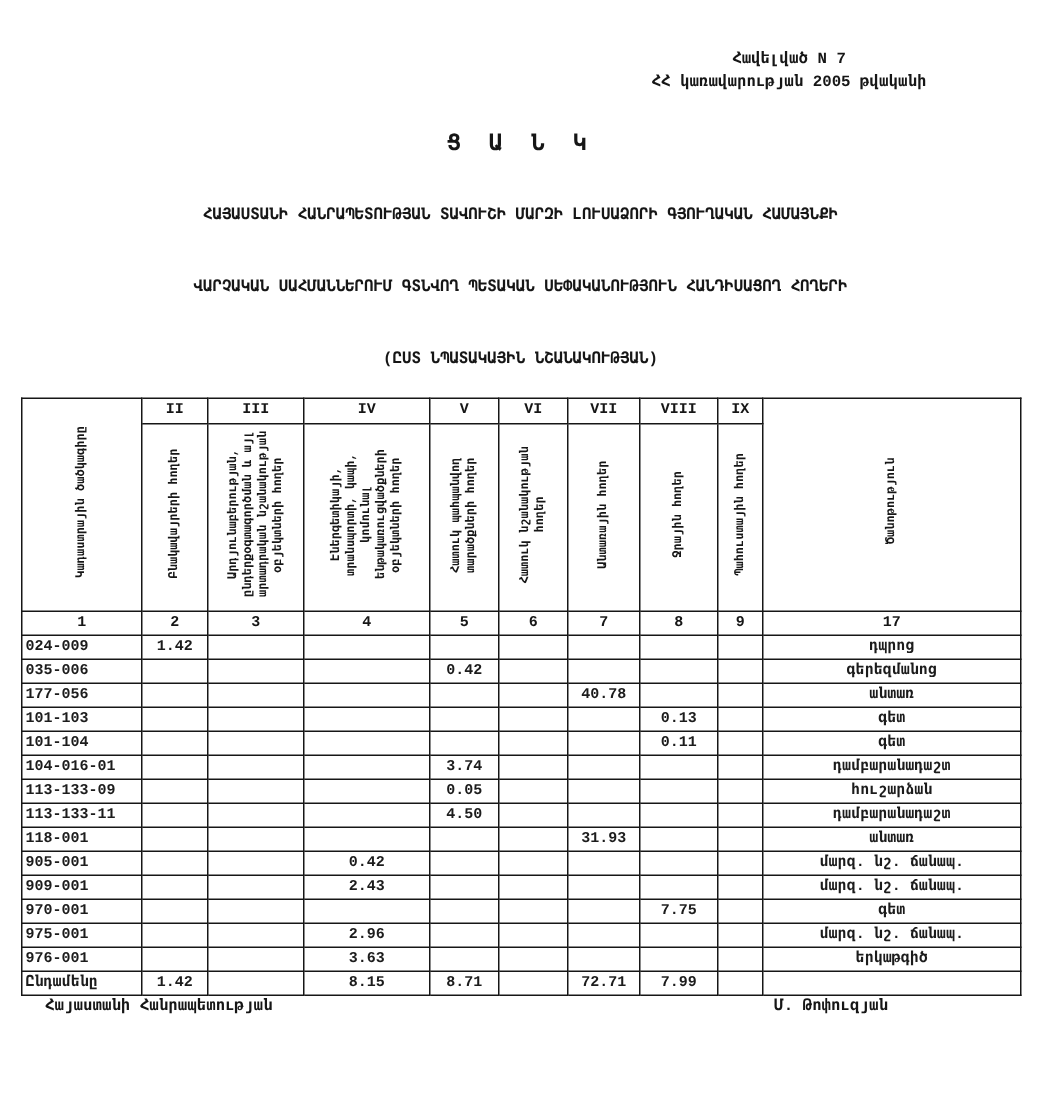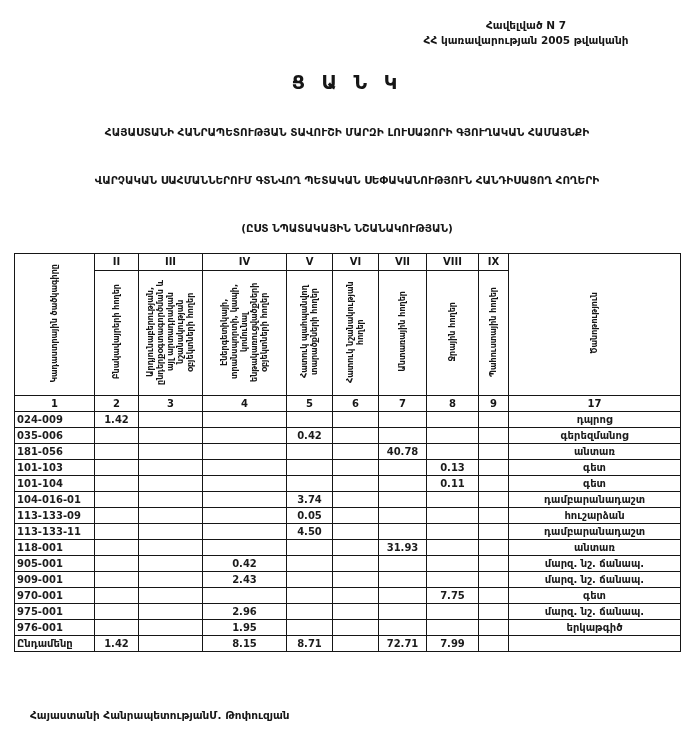--- a/index.html
+++ b/index.html
@@ -12,42 +12,43 @@
     height: 742px;
     font-family: "DejaVu Sans", "Liberation Sans", sans-serif;
     color: #161616;
     position: relative;
     overflow: hidden;
   }
   .page {
     box-sizing: border-box;
     width: 694px;
     height: 742px;
-    padding: 18px 14px 0 14px;
+    padding: 33px 14px 0 14px;
     position: relative;
+    font-family: Liberation Mono, monospace;
   }
 
   
   .doc-header {
     width: 280px;
     margin-left: auto;
     margin-right: 14px;
     text-align: center;
     font-size: 10.5px;
     font-weight: bold;
     line-height: 1.4;
   }
 
   
   .doc-title {
     text-align: center;
     margin-top: 24px;
   }
   .title-main {
-    font-size: 19px;
+    font-size: 15px;
     font-weight: bold;
     letter-spacing: 5px;
     margin-bottom: 12px;
   }
   .title-line {
     font-size: 10.5px;
     font-weight: bold;
     line-height: 1.5;
     margin-top: 32px;
   }
@@ -101,23 +102,22 @@
   }
   tbody.data tr { height: 16px; }
   tbody.data td { font-weight: bold; color: #1c1c1c; }
   td.col-code { text-align: left; padding-left: 4px; }
   td.col-num  { text-align: center; }
   td.col-note { text-align: center; padding-left: 4px; }
 
   
   .doc-footer {
     display: flex;
-    justify-content: flex-start;
+    justify-content: space-between;
     align-items: flex-end;
-    margin-top: 56px;
     padding: 0 88px 0 16px;
     font-size: 10.5px;
     font-weight: bold;
     line-height: 1.45;
   }
 </style>
 </head>
 <body>
 
 <div class="page">
@@ -222,21 +222,21 @@
           <td class="col-num"></td>
           <td class="col-num"></td>
           <td class="col-num">0.42</td>
           <td class="col-num"></td>
           <td class="col-num"></td>
           <td class="col-num"></td>
           <td class="col-num"></td>
           <td class="col-note">գերեզմանոց</td>
         </tr>
         <tr>
-          <td class="col-code">181-056</td>
+          <td class="col-code">177-056</td>
           <td class="col-num"></td>
           <td class="col-num"></td>
           <td class="col-num"></td>
           <td class="col-num"></td>
           <td class="col-num"></td>
           <td class="col-num">40.78</td>
           <td class="col-num"></td>
           <td class="col-num"></td>
           <td class="col-note">անտառ</td>
         </tr>
@@ -357,21 +357,21 @@
           <td class="col-num"></td>
           <td class="col-num"></td>
           <td class="col-num"></td>
           <td class="col-num"></td>
           <td class="col-note">մարզ. նշ. ճանապ.</td>
         </tr>
         <tr>
           <td class="col-code">976-001</td>
           <td class="col-num"></td>
           <td class="col-num"></td>
-          <td class="col-num">1.95</td>
+          <td class="col-num">3.63</td>
           <td class="col-num"></td>
           <td class="col-num"></td>
           <td class="col-num"></td>
           <td class="col-num"></td>
           <td class="col-num"></td>
           <td class="col-note">երկաթգիծ</td>
         </tr>
         <tr>
           <td class="col-code">Ընդամենը</td>
           <td class="col-num">1.42</td>

